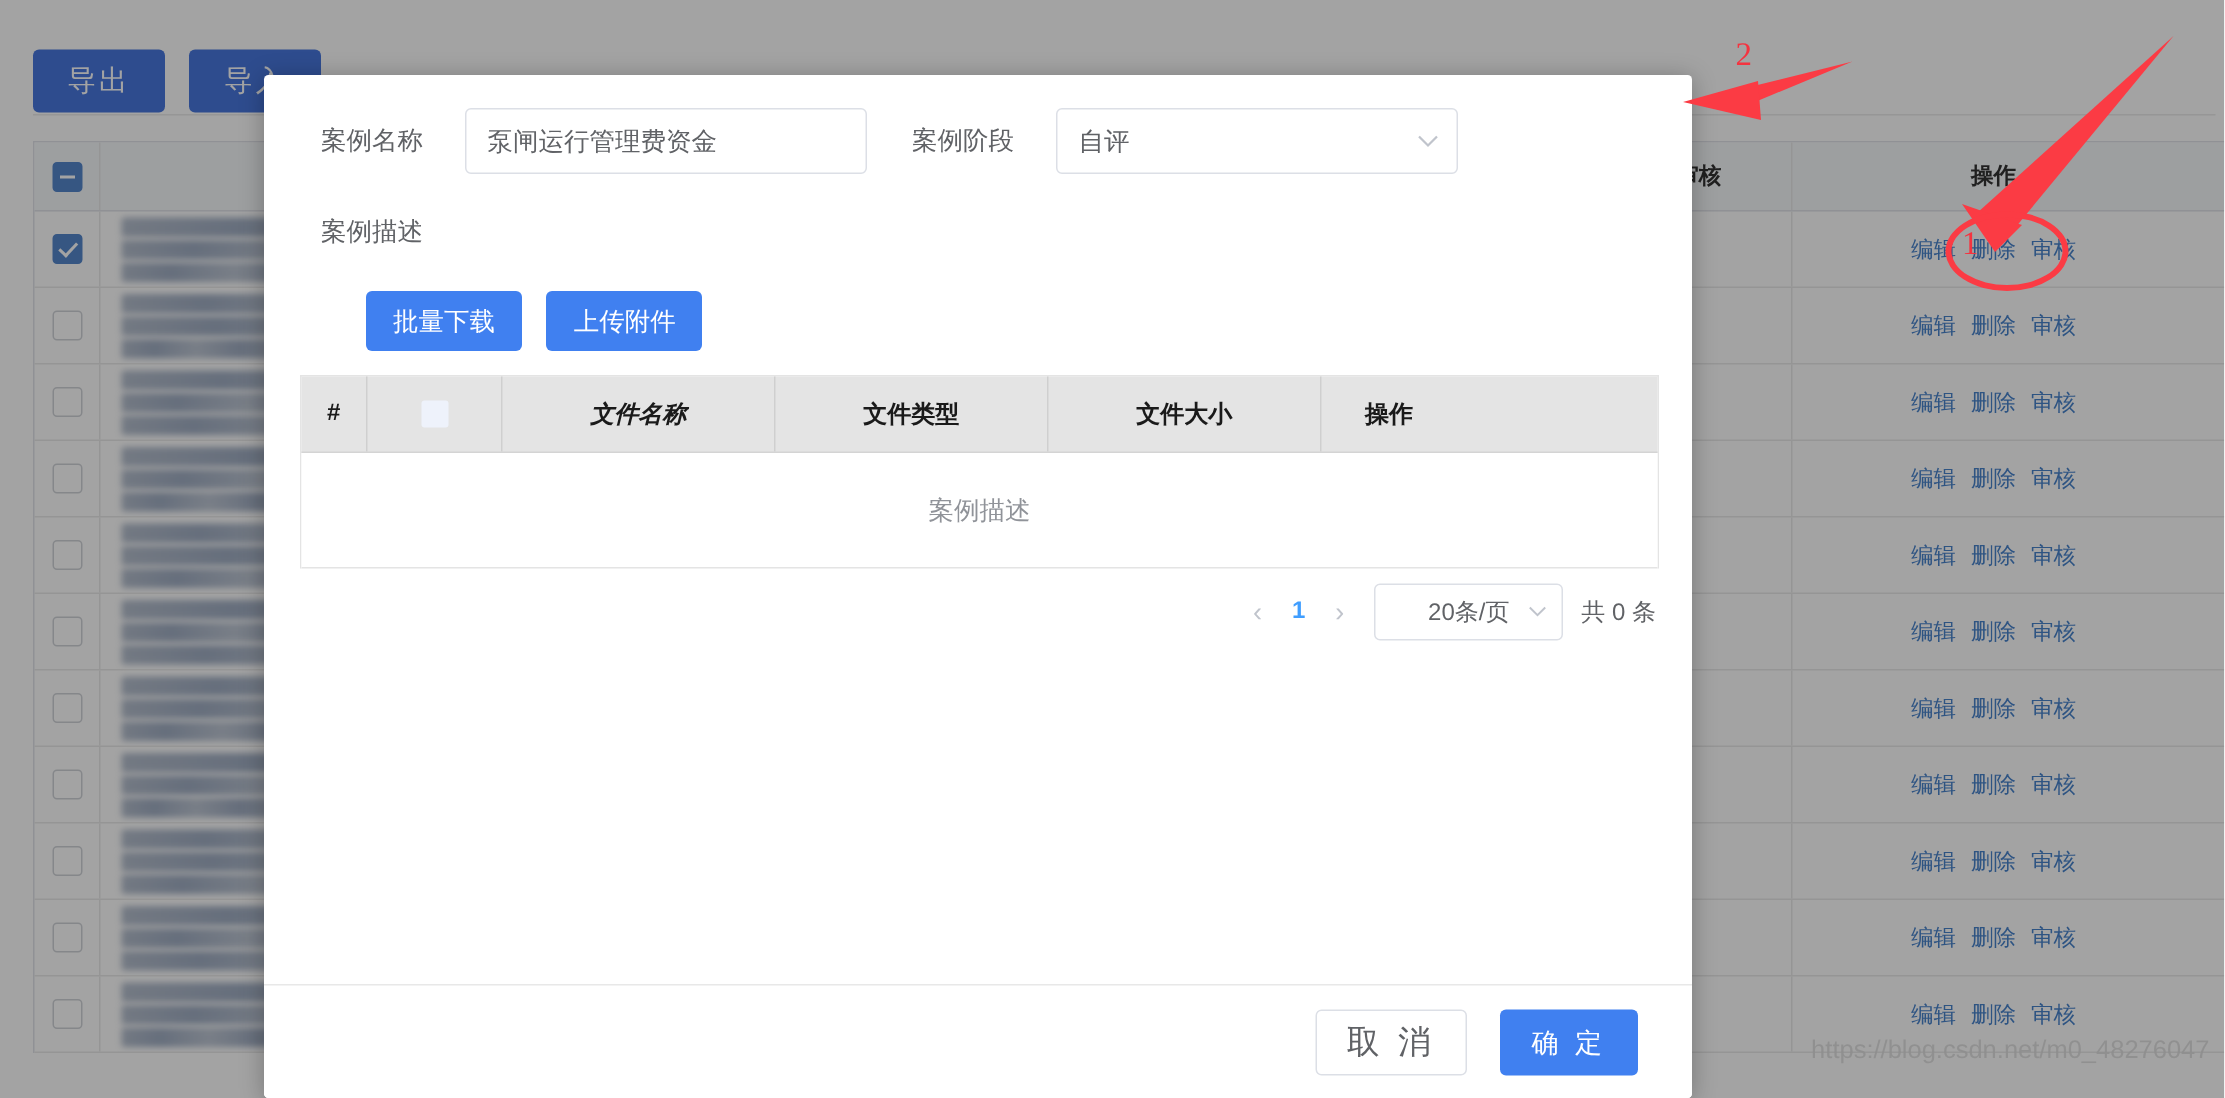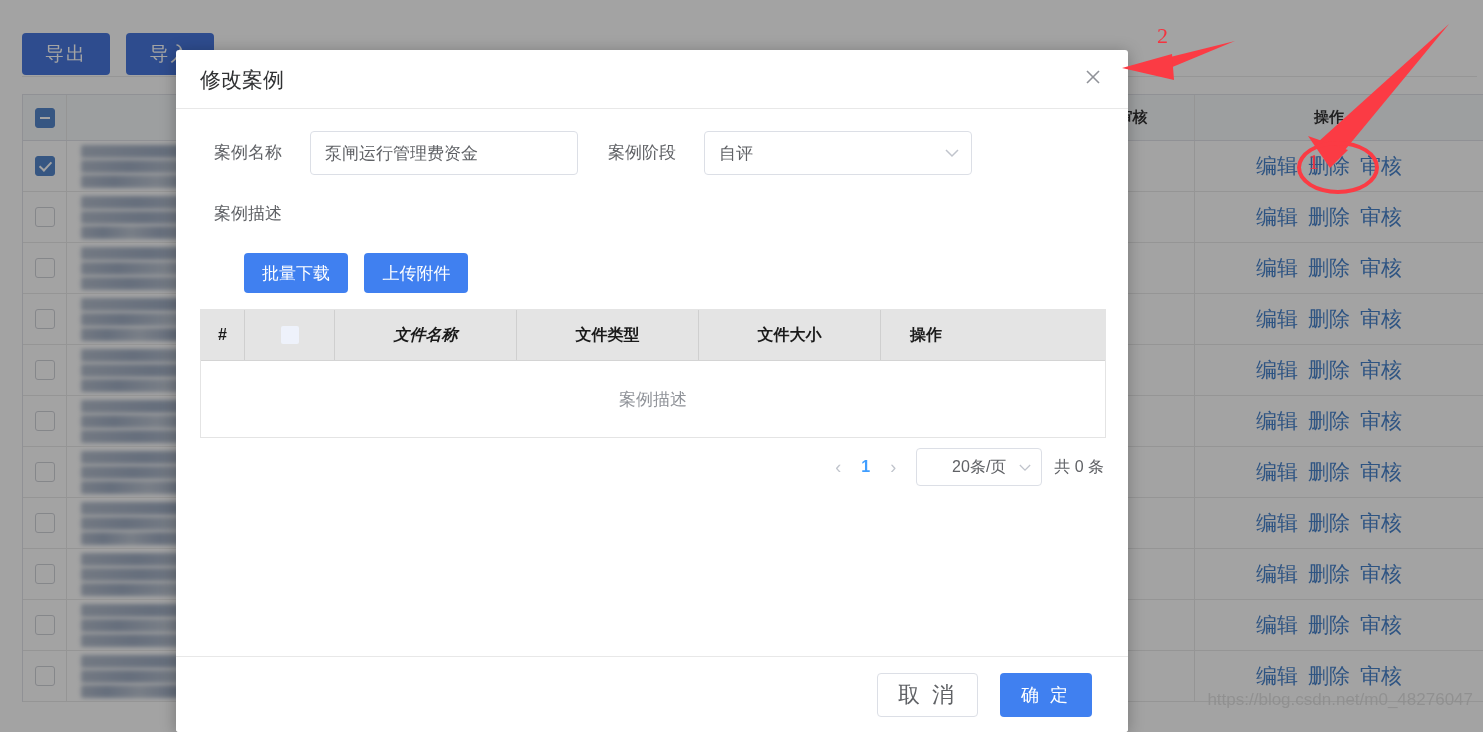--- a/index.html
+++ b/index.html
@@ -127,21 +127,21 @@
     position: absolute;
     left: 4px; top: 8px;
     width: 10px; height: 2px;
     background: #fff;
   }
 
   .ops a {
     color: #2a6fc4;
     text-decoration: none;
     margin: 0 5px;
-    font-size: 21px;
+    font-size: 15px;
   }
   .blur-bar {
     height: 13px;
     border-radius: 2px;
     background: linear-gradient(90deg,#9aa7bb 0%, #7e90ad 20%, #a6b2c4 45%, #7e8fac 70%, #9fadc0 100%);
     filter: blur(2.2px);
     opacity: .85;
     margin: 2px 0;
   }
 
@@ -659,29 +659,20 @@
       </div>
     </div>
 
     <div class="watermark">https://blog.csdn.net/m0_48276047</div>
   </div>
 
   <div class="overlay"></div>
 
   <div class="dialog">
 
-    <div class="dlg-header">
-      <div class="dlg-title">修改案例</div>
-      <div class="dlg-close">
-        <svg width="26" height="26" viewBox="0 0 26 26">
-          <line x1="7" y1="7" x2="19" y2="19" stroke="#909399" stroke-width="1.6"></line>
-          <line x1="19" y1="7" x2="7" y2="19" stroke="#909399" stroke-width="1.6"></line>
-        </svg>
-      </div>
-    </div>
 
     <div class="dlg-body">
 
       <div class="form-row">
         <div class="f-label">案例名称</div>
         <div class="ctl w1">
           <span>泵闸运行管理费资金</span>
         </div>
         <div class="spacer-gap"></div>
         <div class="f-label">案例阶段</div>

